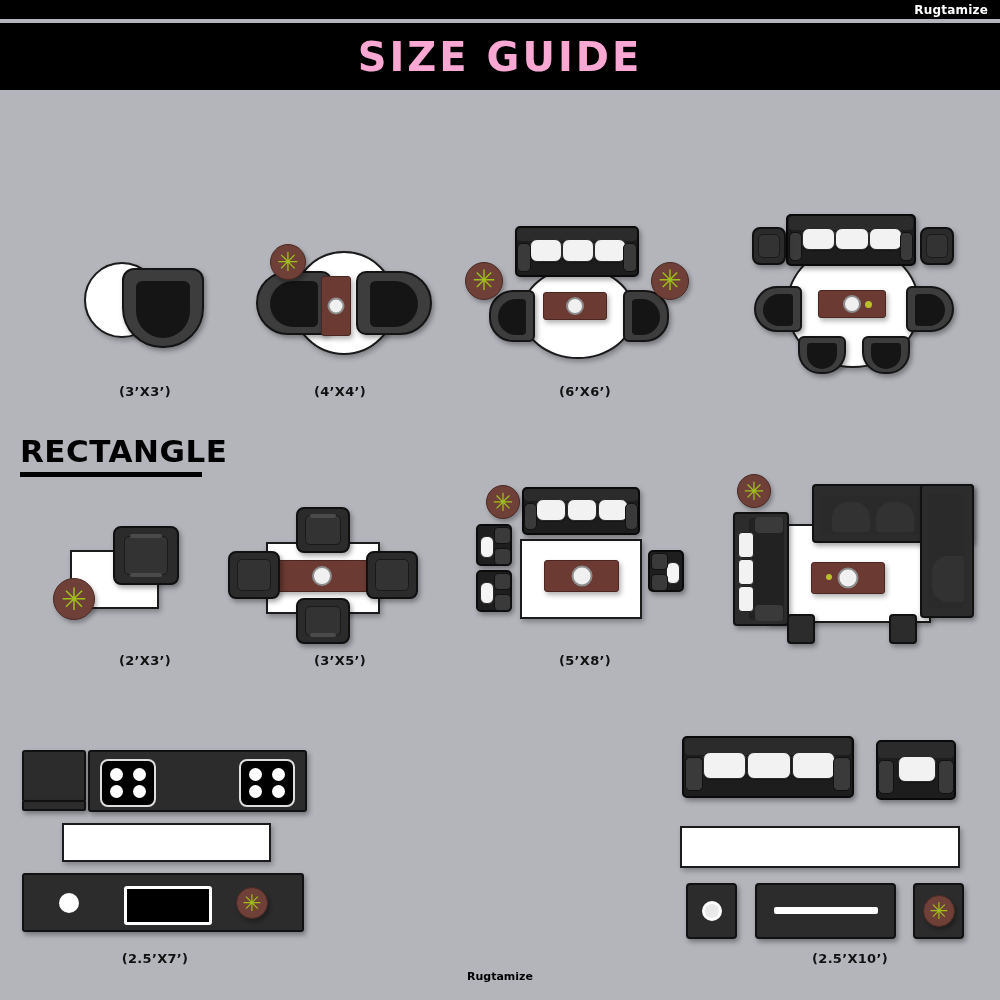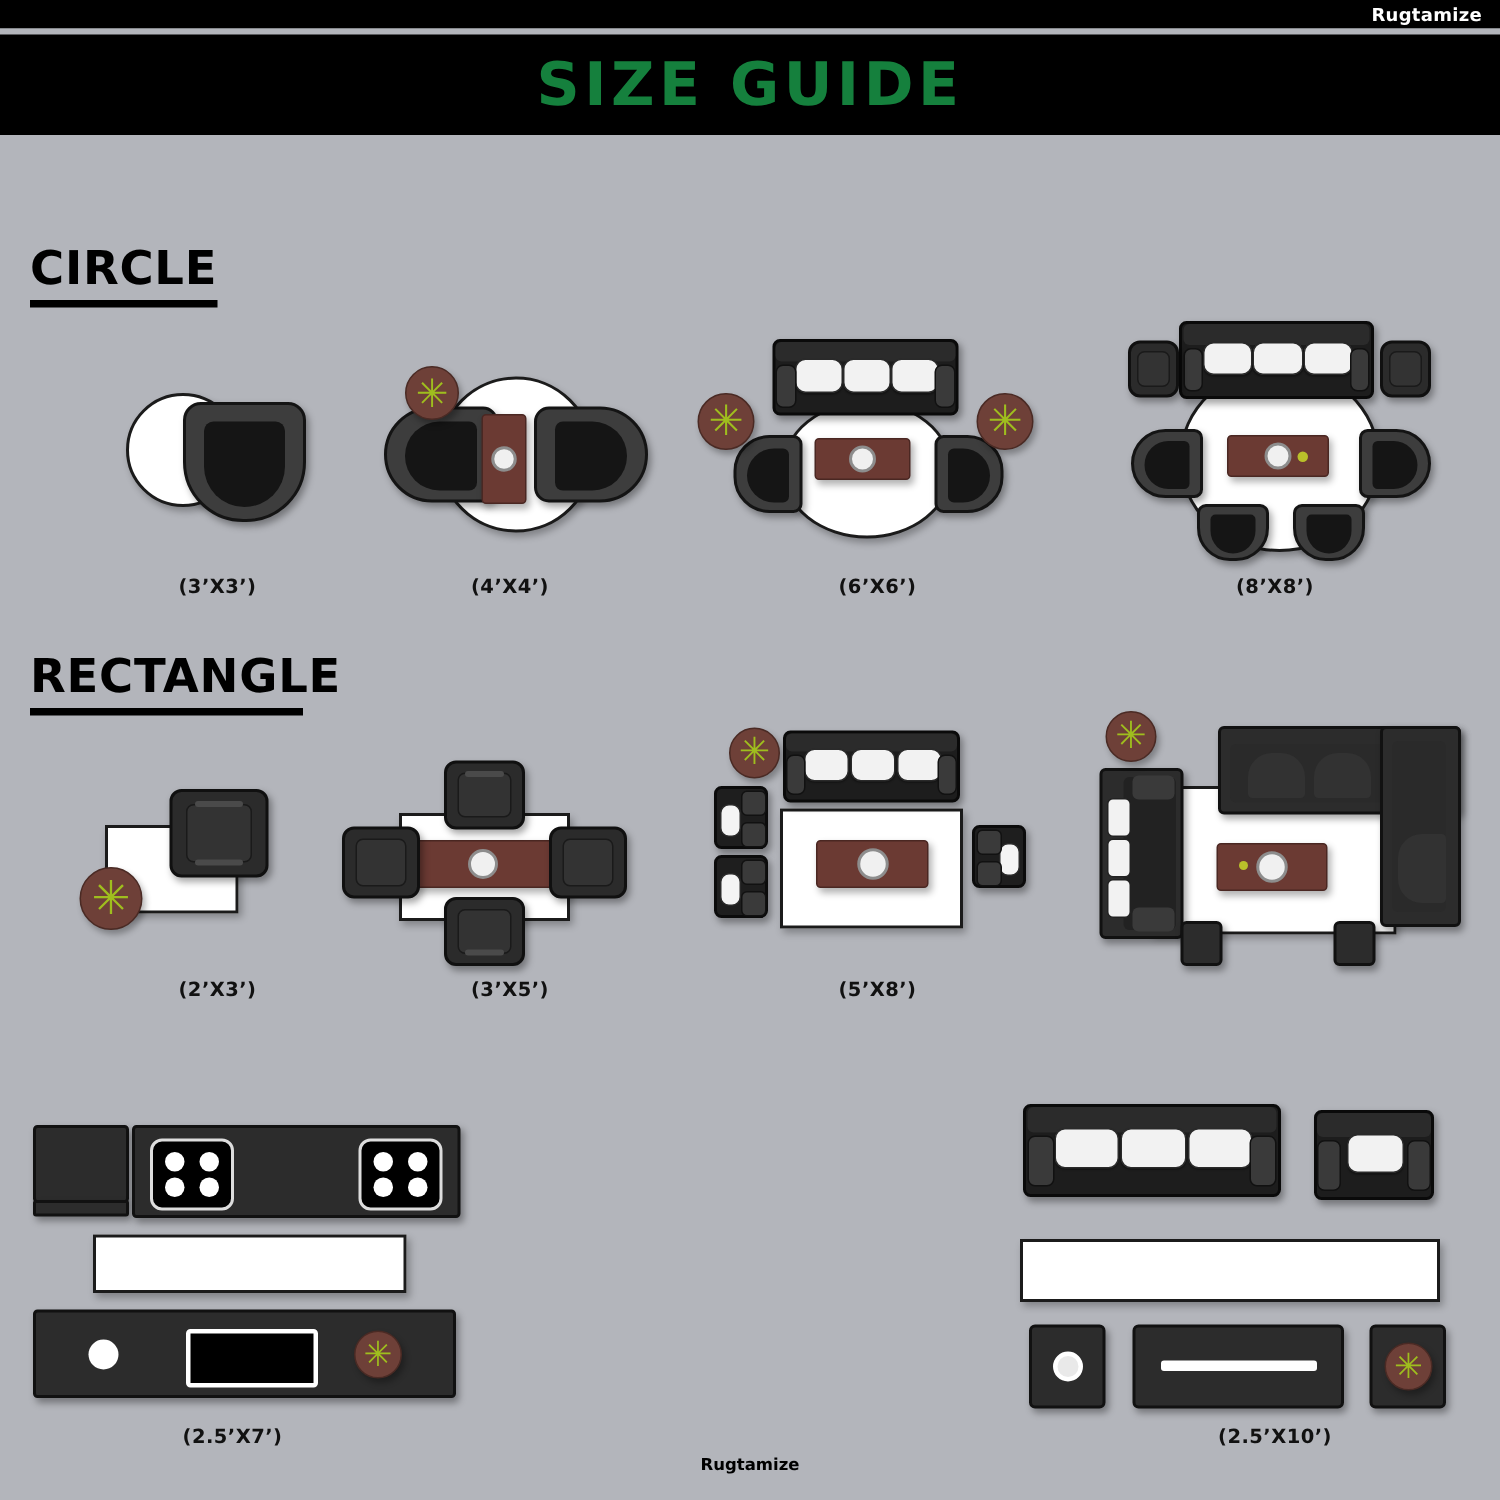--- a/index.html
+++ b/index.html
@@ -21,21 +21,21 @@
     color:#fff;font-size:12px;font-weight:bold;letter-spacing:.2px;
     padding-right:12px;font-family:"DejaVu Sans", sans-serif;
   }
   .thin-gap{position:absolute;left:0;top:19px;width:1000px;height:4px;background:#b3b5bb;}
 
   .titlebar{
     position:absolute;left:0;top:23px;width:1000px;height:67px;background:#000;
     display:flex;align-items:center;justify-content:center;
   }
   .titlebar h1{
-    margin:0;color:#15803d;font-size:40px;font-weight:bold;letter-spacing:3px;
+    margin:0;color:#f9a8d4;font-size:40px;font-weight:bold;letter-spacing:3px;
     font-family:"DejaVu Sans", sans-serif;
   }
 
   
   .colheads{position:absolute;top:118px;left:0;width:1000px;height:20px;}
   .colhead{
     position:absolute;top:0;text-align:center;font-size:12.5px;font-weight:bold;
     color:#111;letter-spacing:1.1px;font-family:"DejaVu Sans", sans-serif;
   }
   .ch0{left:60px;width:170px;}
@@ -171,24 +171,20 @@
   <div class="topbar">
     <span class="brand-top">Rugtamize</span>
   </div>
   <div class="thin-gap"></div>
 
   <div class="titlebar">
     <h1>SIZE GUIDE</h1>
   </div>
 
 
-  <div class="sect-title" style="left:20px;top:162px;width:125px;">
-    <span class="txt">CIRCLE</span>
-    <span class="rule"></span>
-  </div>
 
   <div class="fig" style="left:80px;top:255px;width:115px;height:95px;">
     <div class="rug-circle" style="left:4px;top:7px;width:72px;height:72px;"></div>
     <div class="chair-round" style="left:42px;top:13px;width:78px;height:76px;border-radius:12px 12px 40px 40px;">
       <div class="inner" style="border-radius:8px 8px 34px 34px;"></div>
     </div>
   </div>
   <div class="cap" style="left:60px;top:384px;width:170px;">(3’X3’)</div>
 
   <div class="fig" style="left:248px;top:243px;width:180px;height:115px;">
@@ -264,21 +260,20 @@
       <div class="inner" style="border-radius:4px 4px 18px 18px;"></div>
     </div>
     <div class="chair-round" style="left:132px;top:124px;width:44px;height:34px;border-radius:6px 6px 22px 22px;">
       <div class="inner" style="border-radius:4px 4px 18px 18px;"></div>
     </div>
     <div class="table-br" style="left:88px;top:78px;width:66px;height:26px;">
       <div class="knob" style="width:14px;height:14px;"></div>
       <div class="dot" style="left:46px;top:10px;"></div>
     </div>
   </div>
-  <div class="cap" style="left:750px;top:384px;width:200px;">(8’X8’)</div>
 
   <div class="sect-title" style="left:20px;top:434px;width:182px;">
     <span class="txt">RECTANGLE</span>
     <span class="rule"></span>
   </div>
 
   <div class="fig" style="left:45px;top:520px;width:150px;height:105px;">
     <div class="rug-white" style="left:25px;top:30px;width:85px;height:55px;"></div>
     <div class="chair-sq" style="left:68px;top:6px;width:62px;height:55px;">
       <div class="seat"></div>

